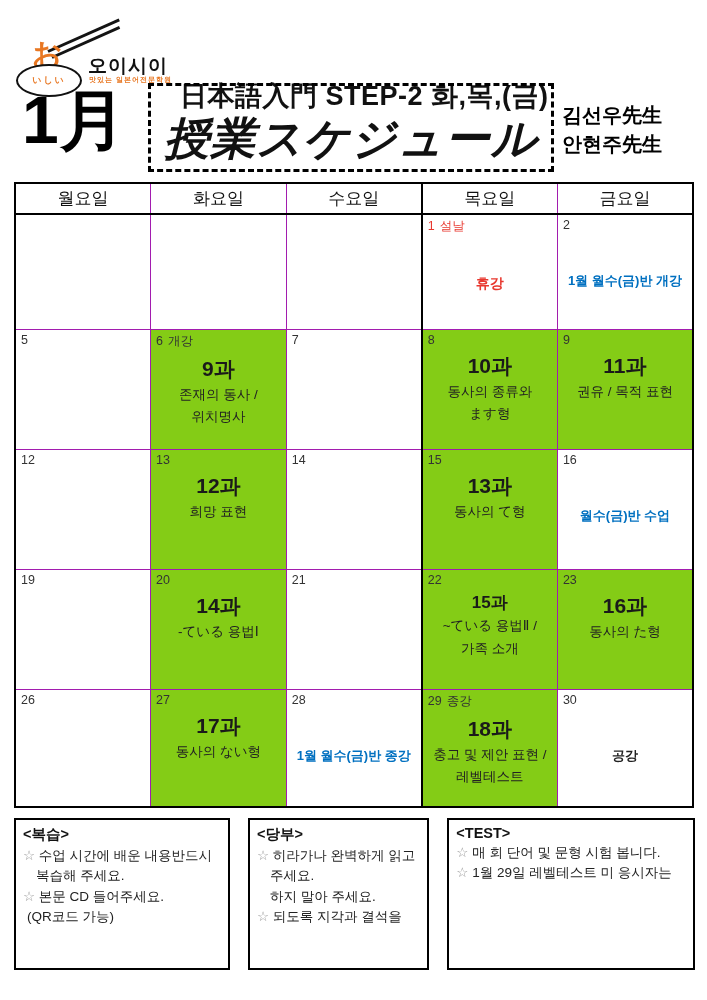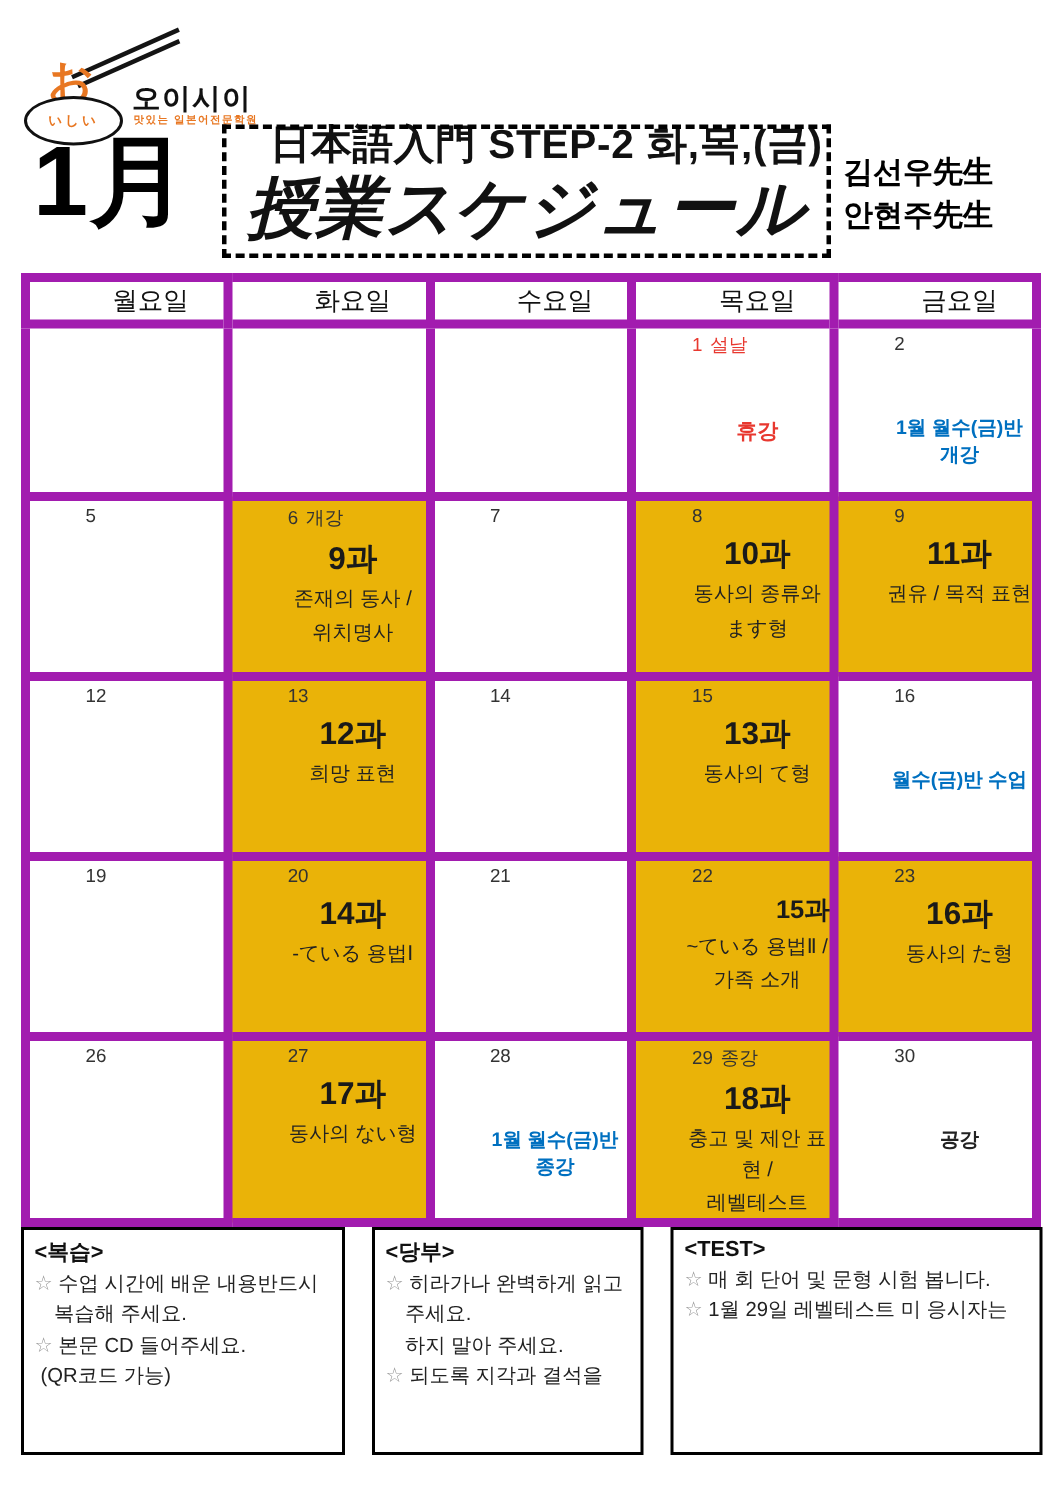--- a/index.html
+++ b/index.html
@@ -21,36 +21,36 @@
   .course-title { position:absolute; left:180px; top:36px; font-size:27px; font-weight:bold; color:#111; letter-spacing:0.5px; white-space:nowrap;margin-top:42px; }
   .month { position:absolute; left:22px; top:76px; font-size:66px; font-weight:bold; color:#000; letter-spacing:1px; }
   .schedule-box { position:absolute; left:148px; top:83px; width:406px; height:89px; border:3px dashed #000;
                   display:flex; align-items:flex-end; justify-content:center;font-style:italic; }
   .schedule-title { font-size:45px; font-weight:bold; color:#111; letter-spacing:1px; white-space:nowrap; }
   .teachers { position:absolute; left:562px; top:101px; font-size:20px; font-weight:bold; color:#000; line-height:29px; white-space:nowrap; }
 
   
   table.cal { position:absolute; left:14px; top:182px; width:680px; border-collapse:collapse;
               table-layout:fixed; border:2px solid #000; }
-  .cal th, .cal td { border:6px solid #a21caf; vertical-align:top;padding-left:32px; }
+  .cal th, .cal td { border:1px solid #a21caf; vertical-align:top; }
   .cal th { height:31px; font-size:17px; font-weight:normal; text-align:center; vertical-align:middle; color:#111; border-bottom:2px solid #000; }
   .cal td.thu, .cal th.thu { border-left:2px solid #000; }
   .cal tbody tr:nth-child(1) td { height:115px; }
   .cal tbody tr:nth-child(2) td,
   .cal tbody tr:nth-child(3) td,
   .cal tbody tr:nth-child(4) td { height:120px; }
   .cal tbody tr:nth-child(5) td { height:118px; }
-  td.pink { background:#eab308; }
+  td.pink { background:#84cc16; }
 
   .date-line { padding:3px 4px 0 5px; font-size:12.5px; color:#333; }
   .date-line.red { color:#e8382f; }
   .date-note { margin-left:5px;margin-top:12px; }
   .lesson { text-align:center; margin-top:5px; color:#222; }
   .lesson-title { font-size:21px; font-weight:bold; line-height:1.35; color:#1a1a1a; }
-  .lesson-title.small { font-size:17px;text-align:right; }
+  .lesson-title.small { font-size:17px; }
   .lesson-sub { font-size:13.5px; line-height:1.5; margin-top:2px; color:#222; }
   .cell-note { text-align:center; margin-top:40px; font-size:13px; font-weight:600; }
   .cell-note.blue { color:#0070c0; }
   .cell-note.red { color:#e8382f; font-size:14px; }
   .cell-note.plain { color:#222; }
 
   
   .notes { position:absolute; left:14px; top:818px; width:681px; display:flex; gap:18px; }
   .note-box { border:2px solid #000; background:#fff; padding:5px 7px; height:152px; overflow:hidden; }
   .note-box.b1 { width:224px; }

